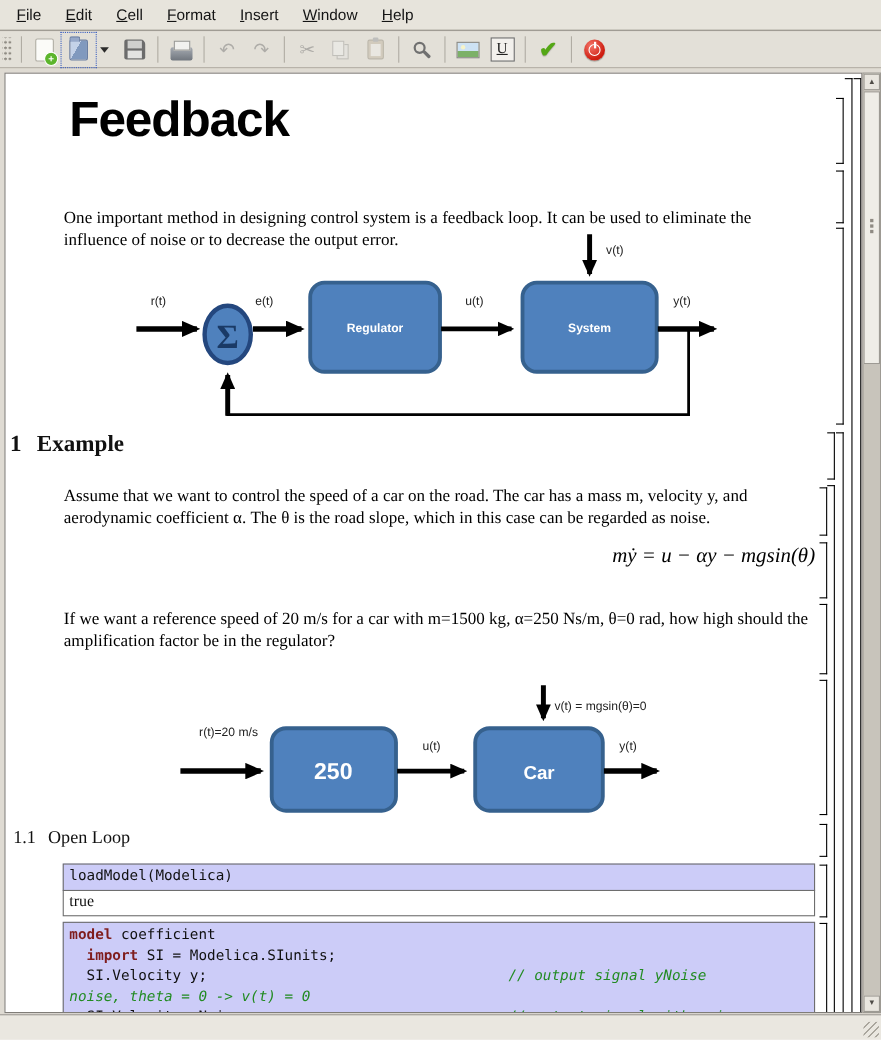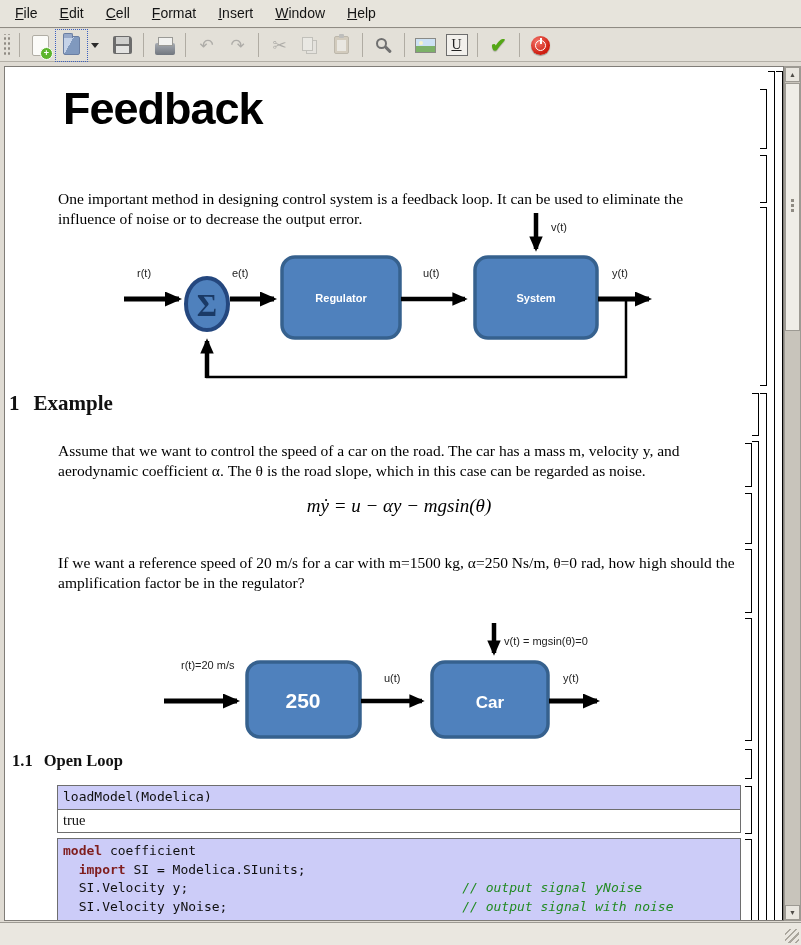--- a/index.html
+++ b/index.html
@@ -75,26 +75,26 @@
   .canvas {
     position:absolute; left:4px; top:66px; width:780px; height:855px;
     background:#fff; border:1px solid #807d78; overflow:hidden;
   }
   .nb-title { position:absolute; left:58px; top:16px;
     font-family:"Liberation Sans",sans-serif; font-weight:bold; font-size:45px; letter-spacing:-1px; color:#000;text-align:right; }
   .nb-text { position:absolute; font-family:"Liberation Serif",serif; font-size:15.5px; line-height:19.5px; color:#000; }
   .p1 { left:53px; top:90px; width:665px;margin-top:32px; }
   .p2 { left:53px; top:374px; width:676px; }
   .p34 { left:53px; top:486px; width:684px; }
-  .formula { position:absolute; left:52px; top:428px; width:684px; text-align:center;
+  .formula { position:absolute; left:52px; top:428px; width:684px; text-align:right;
     font-family:"Liberation Serif",serif; font-style:italic; font-size:19px; color:#000; }
   .h1 { position:absolute; left:4px; top:324px; display:flex; gap:14px;
     font-family:"Liberation Serif",serif; font-weight:bold; font-size:21px; }
   .h2 { position:absolute; left:7px; top:684px; display:flex; gap:11px;
-    font-family:"Liberation Serif",serif; font-weight:bold; font-size:16.5px; }
+    font-family:"Liberation Serif",serif; font-weight:normal; font-size:16.5px; }
   svg .lbl { font-family:"Liberation Sans",sans-serif; font-size:11px; fill:#222; }
   svg .blk-lbl { font-family:"Liberation Sans",sans-serif; font-weight:bold; fill:#fff; }
   
   .cell { position:absolute; left:52px; width:684px; border:1px solid #6e6e6e; }
   .cell-input { background:#ccccf8; }
   .cell-output { background:#fff; }
   .cell-in1 { top:718px; height:25px; font-family:"DejaVu Sans Mono",monospace; font-size:13px; padding:3px 5px; color:#101010; }
   .cell-out1 { top:742px; height:24px; font-family:"Liberation Serif",serif; font-size:14.5px; padding:2px 5px; color:#101010; }
   .cell-code { top:771px; height:90px; font-family:"DejaVu Sans Mono",monospace; font-size:13px; padding:3px 5px; color:#101010; }
   .code-line { white-space:pre; line-height:18.5px; }
@@ -256,20 +256,21 @@
     <span>1.1</span>
     <span>Open Loop</span>
   </div>
 
   <div class="cell cell-output cell-out1">true</div>
   <div class="cell cell-input cell-in1">loadModel(Modelica)</div>
   <div class="cell cell-input cell-code">
     <div class="code-line"><span class="kw">model</span><span> coefficient</span></div>
     <div class="code-line"><span>  </span><span class="kw">import</span><span> SI = Modelica.SIunits;</span></div>
     <div class="code-line"><span>  SI.Velocity y;                                   </span><span class="cm">// output signal yNoise</span></div>
+    <div class="code-line"><span class="cm">noise, theta = 0 -&gt; v(t) = 0</span></div>
     <div class="code-line"><span>  SI.Velocity yNoise;                              </span><span class="cm">// output signal with noise</span></div>
   </div>
 
   <div class="groupline" style="left:771px; top:4px;   height:850px;"></div>
   <div class="groupline" style="left:763px; top:4px;   height:850px;"></div>
   <div class="groupline" style="left:755px; top:326px; height:528px;"></div>
   <div class="groupline" style="left:747px; top:374px; height:480px;"></div>
   <div class="cellbr" style="left:755px; top:22px;  height:60px;"></div>
   <div class="cellbr" style="left:755px; top:88px;  height:48px;"></div>
   <div class="cellbr" style="left:755px; top:140px; height:179px;"></div>

